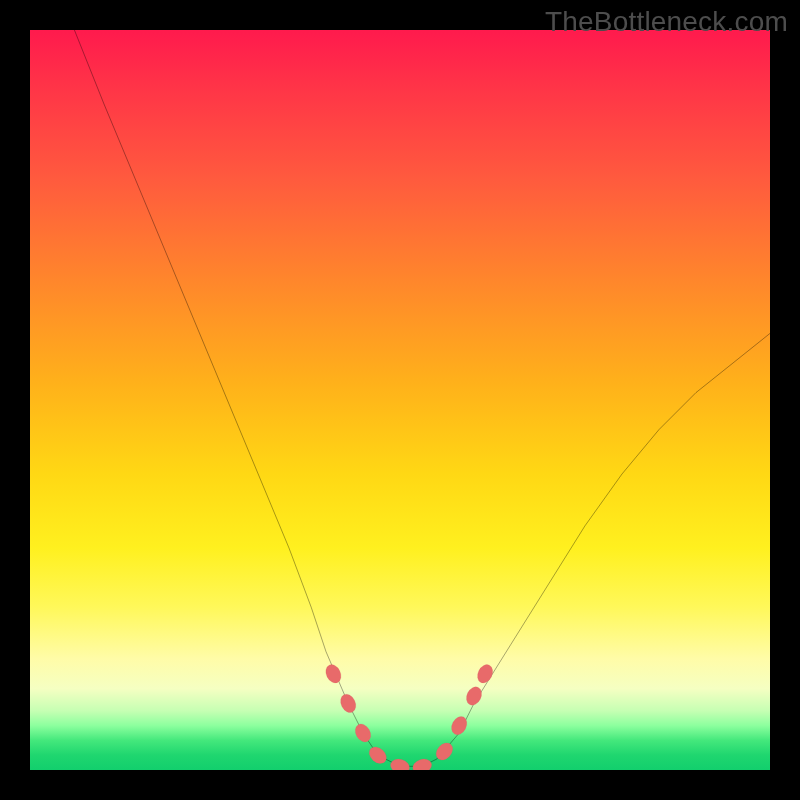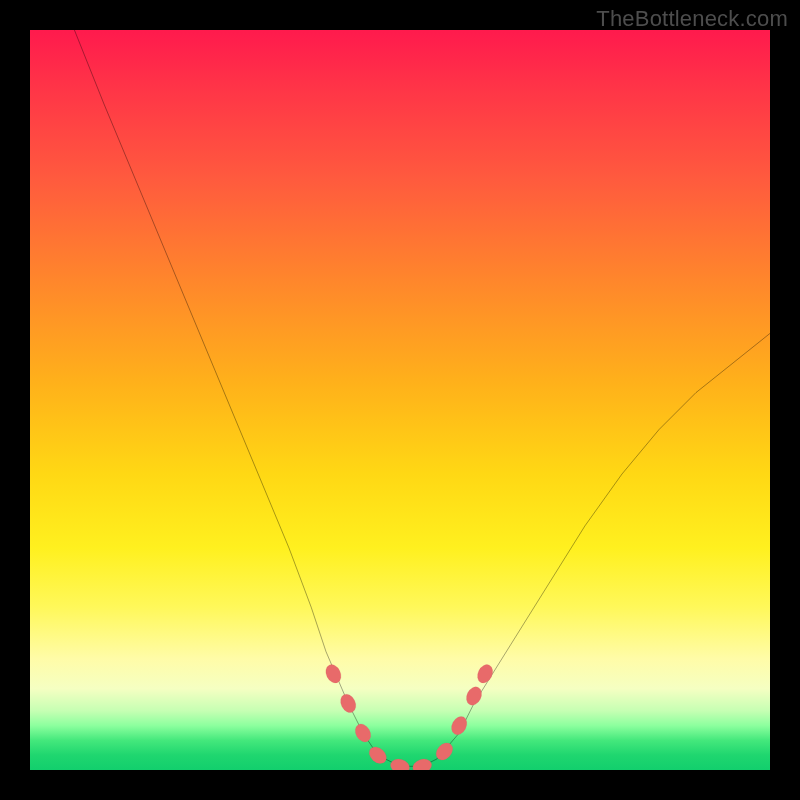--- a/index.html
+++ b/index.html
@@ -47,21 +47,21 @@
     position: absolute;
     inset: 0;
     width: 100%;
     height: 100%;
   }
   .watermark {
     position: absolute;
     top: 6px;
     right: 12px;
     color: #4d4d4d;
-    font-size: 22px;
+    font-size: 28px;
     font-weight: 500;
     letter-spacing: 0.2px;
     user-select: none;
   }
 </style>
 </head>
 <body>
 
 <div class="frame">
 

